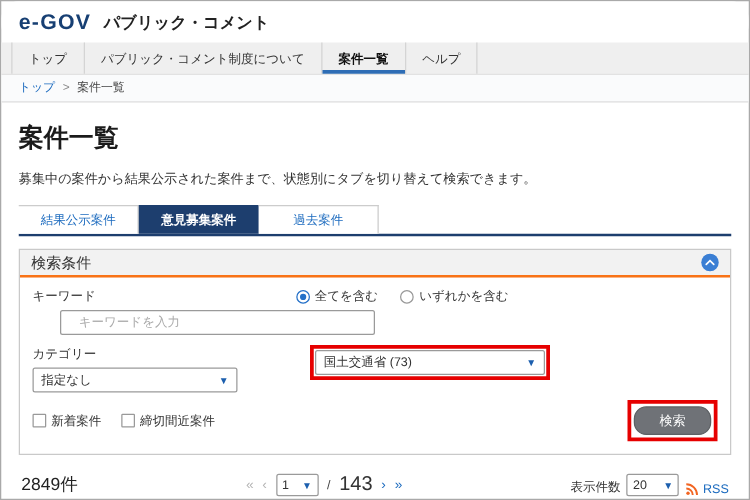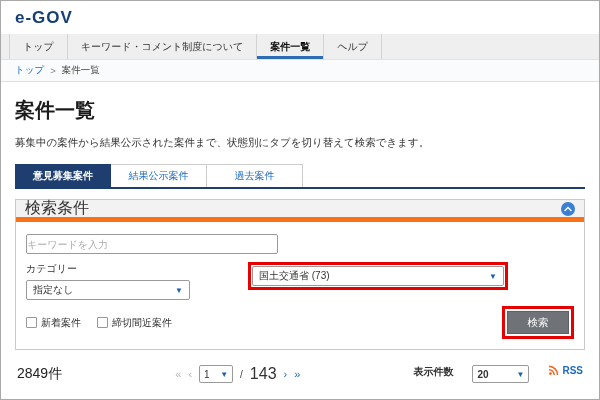--- a/index.html
+++ b/index.html
@@ -28,106 +28,120 @@
   .main { padding:0 14px; }
   .pg-title { margin-top:15px; font-size:20px; font-weight:bold; color:#1b1b1b; }
   .pg-desc { margin-top:12px; font-size:10.5px; color:#333; }
   
   .tabs { margin-top:14px; display:flex; border-bottom:2px solid #1d3e6e; }
   .tab { width:96px; height:23px; display:flex; align-items:center; justify-content:center; font-size:10px; cursor:pointer; }
   .tab.active { background:#1d3e6e; color:#fff; font-weight:bold; }
   .tab.inactive { background:#fff; color:#1c6bbf; border:1px solid #ccc; border-bottom:none; border-left:none; }
   
   .panel { margin-top:10px; border:1px solid #c9c9c9; }
-  .panel-hd { height:22px; background:#f2f2f2; display:flex; align-items:center; justify-content:space-between; padding:0 9px; font-size:16px; color:#333; border-bottom:5px solid #f97316; }
+  .panel-hd { height:22px; background:#f2f2f2; display:flex; align-items:center; justify-content:space-between; padding:0 9px; font-size:12px; color:#333; border-bottom:2px solid #f97316; }
   .chev { width:14px; height:14px; border-radius:50%; background:#3b7fd4; display:flex; align-items:center; justify-content:center; cursor:pointer; }
   .chev svg { display:block; }
   .panel-bd { padding:8px 10px 10px; }
   .row1 { display:flex; align-items:center; }
   .lbl { font-size:10px; color:#333; }
   .radios { display:flex; align-items:center; gap:18px; margin-left:160px; }
   .radio { display:flex; align-items:center; gap:4px; font-size:10px; color:#333; cursor:pointer; }
   .rdot { width:11px; height:11px; border-radius:50%; border:1px solid #999; background:#fff; position:relative; }
   .rdot.on { border-color:#2470c8; }
   .rdot.on::after { content:""; position:absolute; left:2px; top:2px; width:5px; height:5px; border-radius:50%; background:#2470c8; }
-  .kw-input { margin-top:4px; width:252px; height:20px; border:1px solid #9a9a9a; border-radius:2px; padding:0 0; font-size:10px; color:#333; font-family:inherit; }
+  .kw-input { margin-top:4px; width:252px; height:20px; border:1px solid #9a9a9a; border-radius:2px; padding:0 14px; font-size:10px; color:#333; font-family:inherit;margin-left:22px; }
   .kw-input::placeholder { color:#aaa; }
   .sel-row { margin-top:8px; display:flex; align-items:flex-start; }
   .col1 { width:222px; }
   .col2 { }
   .select { height:20px; border:1px solid #9a9a9a; border-radius:2px; background:#fff; display:flex; align-items:center; justify-content:space-between; padding:0 6px; font-size:10px; color:#333; cursor:pointer; }
   .select .arrow { color:#1c5fae; font-size:8px; }
   .col1 .select { width:164px; margin-top:4px; }
   .redbox { border:3px solid #e60000; padding:1px; margin-top:0; display:inline-block; }
-  .col2 .select { width:252px; }
+  .col2 .select { width:184px; }
   .bot-row { margin-top:6px; display:flex; justify-content:space-between; }
   .checks { display:flex; align-items:center; gap:16px; }
   .check { display:flex; align-items:center; gap:4px; font-size:10px; color:#333; cursor:pointer; }
   .cbox { width:11px; height:11px; border:1px solid #999; background:#fff; border-radius:1px; }
   .btn-redbox { border:3px solid #e60000; padding:2px; }
-  .search-btn { width:62px; height:23px; background:#6f7277; color:#fff; border:1px solid #5d6064; border-radius:0; font-size:10.5px; font-family:Liberation Sans, sans-serif; cursor:pointer; }
+  .search-btn { width:62px; height:23px; background:#6f7277; color:#fff; border:1px solid #5d6064; border-radius:10px; font-size:10.5px; font-family:Liberation Sans, sans-serif; cursor:pointer; }
   
   .foot { margin-top:15px; display:flex; align-items:center; padding:0 2px; }
   .count { font-size:14px; color:#222; }
   .pager { display:flex; align-items:center; gap:7px; margin:0 auto; font-size:11px; }
   .pg-dis { color:#b5b5b5; cursor:default; }
   .pg-link { color:#1c6bbf; cursor:pointer; }
   .pg-sel { width:34px; height:18px; border:1px solid #9a9a9a; border-radius:2px; display:flex; align-items:center; justify-content:space-between; padding:0 4px; font-size:10px; color:#333; cursor:pointer; }
   .pg-sep { color:#444; font-size:10px; }
   .pg-total { color:#333; font-size:16px; }
-  .right-grp { display:flex; align-items:flex-start; gap:19px;font-weight:bold; }
+  .right-grp { display:flex; align-items:flex-end; gap:5px; }
   .pp-lbl { font-size:10px; color:#333; }
-  .pp-sel { width:57px; height:18px; border:1px solid #9a9a9a; border-radius:2px; display:flex; align-items:center; justify-content:space-between; padding:0 4px; font-size:10px; color:#333; cursor:pointer; }
+  .pp-sel { width:42px; height:18px; border:1px solid #9a9a9a; border-radius:2px; display:flex; align-items:center; justify-content:space-between; padding:0 4px; font-size:10px; color:#333; cursor:pointer; }
   .rss { display:flex; align-items:center; gap:3px; cursor:pointer; }
   .rss-lbl { font-size:10px; color:#1c6bbf; }
 </style>
 </head>
 <body>
 
 <div class="screen">
 
   <div class="hdr">
     <span class="logo">e-GOV</span>
+    <span class="svc">パブリック・コメント</span>
   </div>
 
   <div class="nav">
     <div class="nav-item">トップ</div>
-    <div class="nav-item">キーワード・コメント制度について</div>
+    <div class="nav-item">パブリック・コメント制度について</div>
     <div class="nav-item active">案件一覧</div>
     <div class="nav-item">ヘルプ</div>
   </div>
 
   <div class="crumb">
     <a>トップ</a>
     <span class="sep">&gt;</span>
     <span class="cur">案件一覧</span>
   </div>
 
   <div class="main">
 
     <div class="pg-title">案件一覧</div>
     <div class="pg-desc">募集中の案件から結果公示された案件まで、状態別にタブを切り替えて検索できます。</div>
 
     <div class="tabs">
+      <div class="tab inactive">結果公示案件</div>
       <div class="tab active">意見募集案件</div>
-      <div class="tab inactive">結果公示案件</div>
       <div class="tab inactive">過去案件</div>
     </div>
 
     <div class="panel">
       <div class="panel-hd">
         <span>検索条件</span>
         <span class="chev">
           <svg width="8" height="6" viewBox="0 0 8 6">
               <path d="M1 4.5 L4 1.5 L7 4.5" stroke="#fff" stroke-width="1.4" fill="none" stroke-linecap="round"></path>
             </svg>
         </span>
       </div>
       <div class="panel-bd">
 
+        <div class="row1">
+          <span class="lbl">キーワード</span>
+          <div class="radios">
+            <span class="radio">
+              <span class="rdot on"></span>
+              <span>全てを含む</span>
+            </span>
+            <span class="radio">
+              <span class="rdot"></span>
+              <span>いずれかを含む</span>
+            </span>
+          </div>
+        </div>
 
         <input class="kw-input" type="text" placeholder="キーワードを入力" style="">
 
         <div class="sel-row">
           <div class="col1">
             <div class="lbl">カテゴリー</div>
             <div class="select">
               <span>指定なし</span>
               <span class="arrow">▼</span>
             </div>

